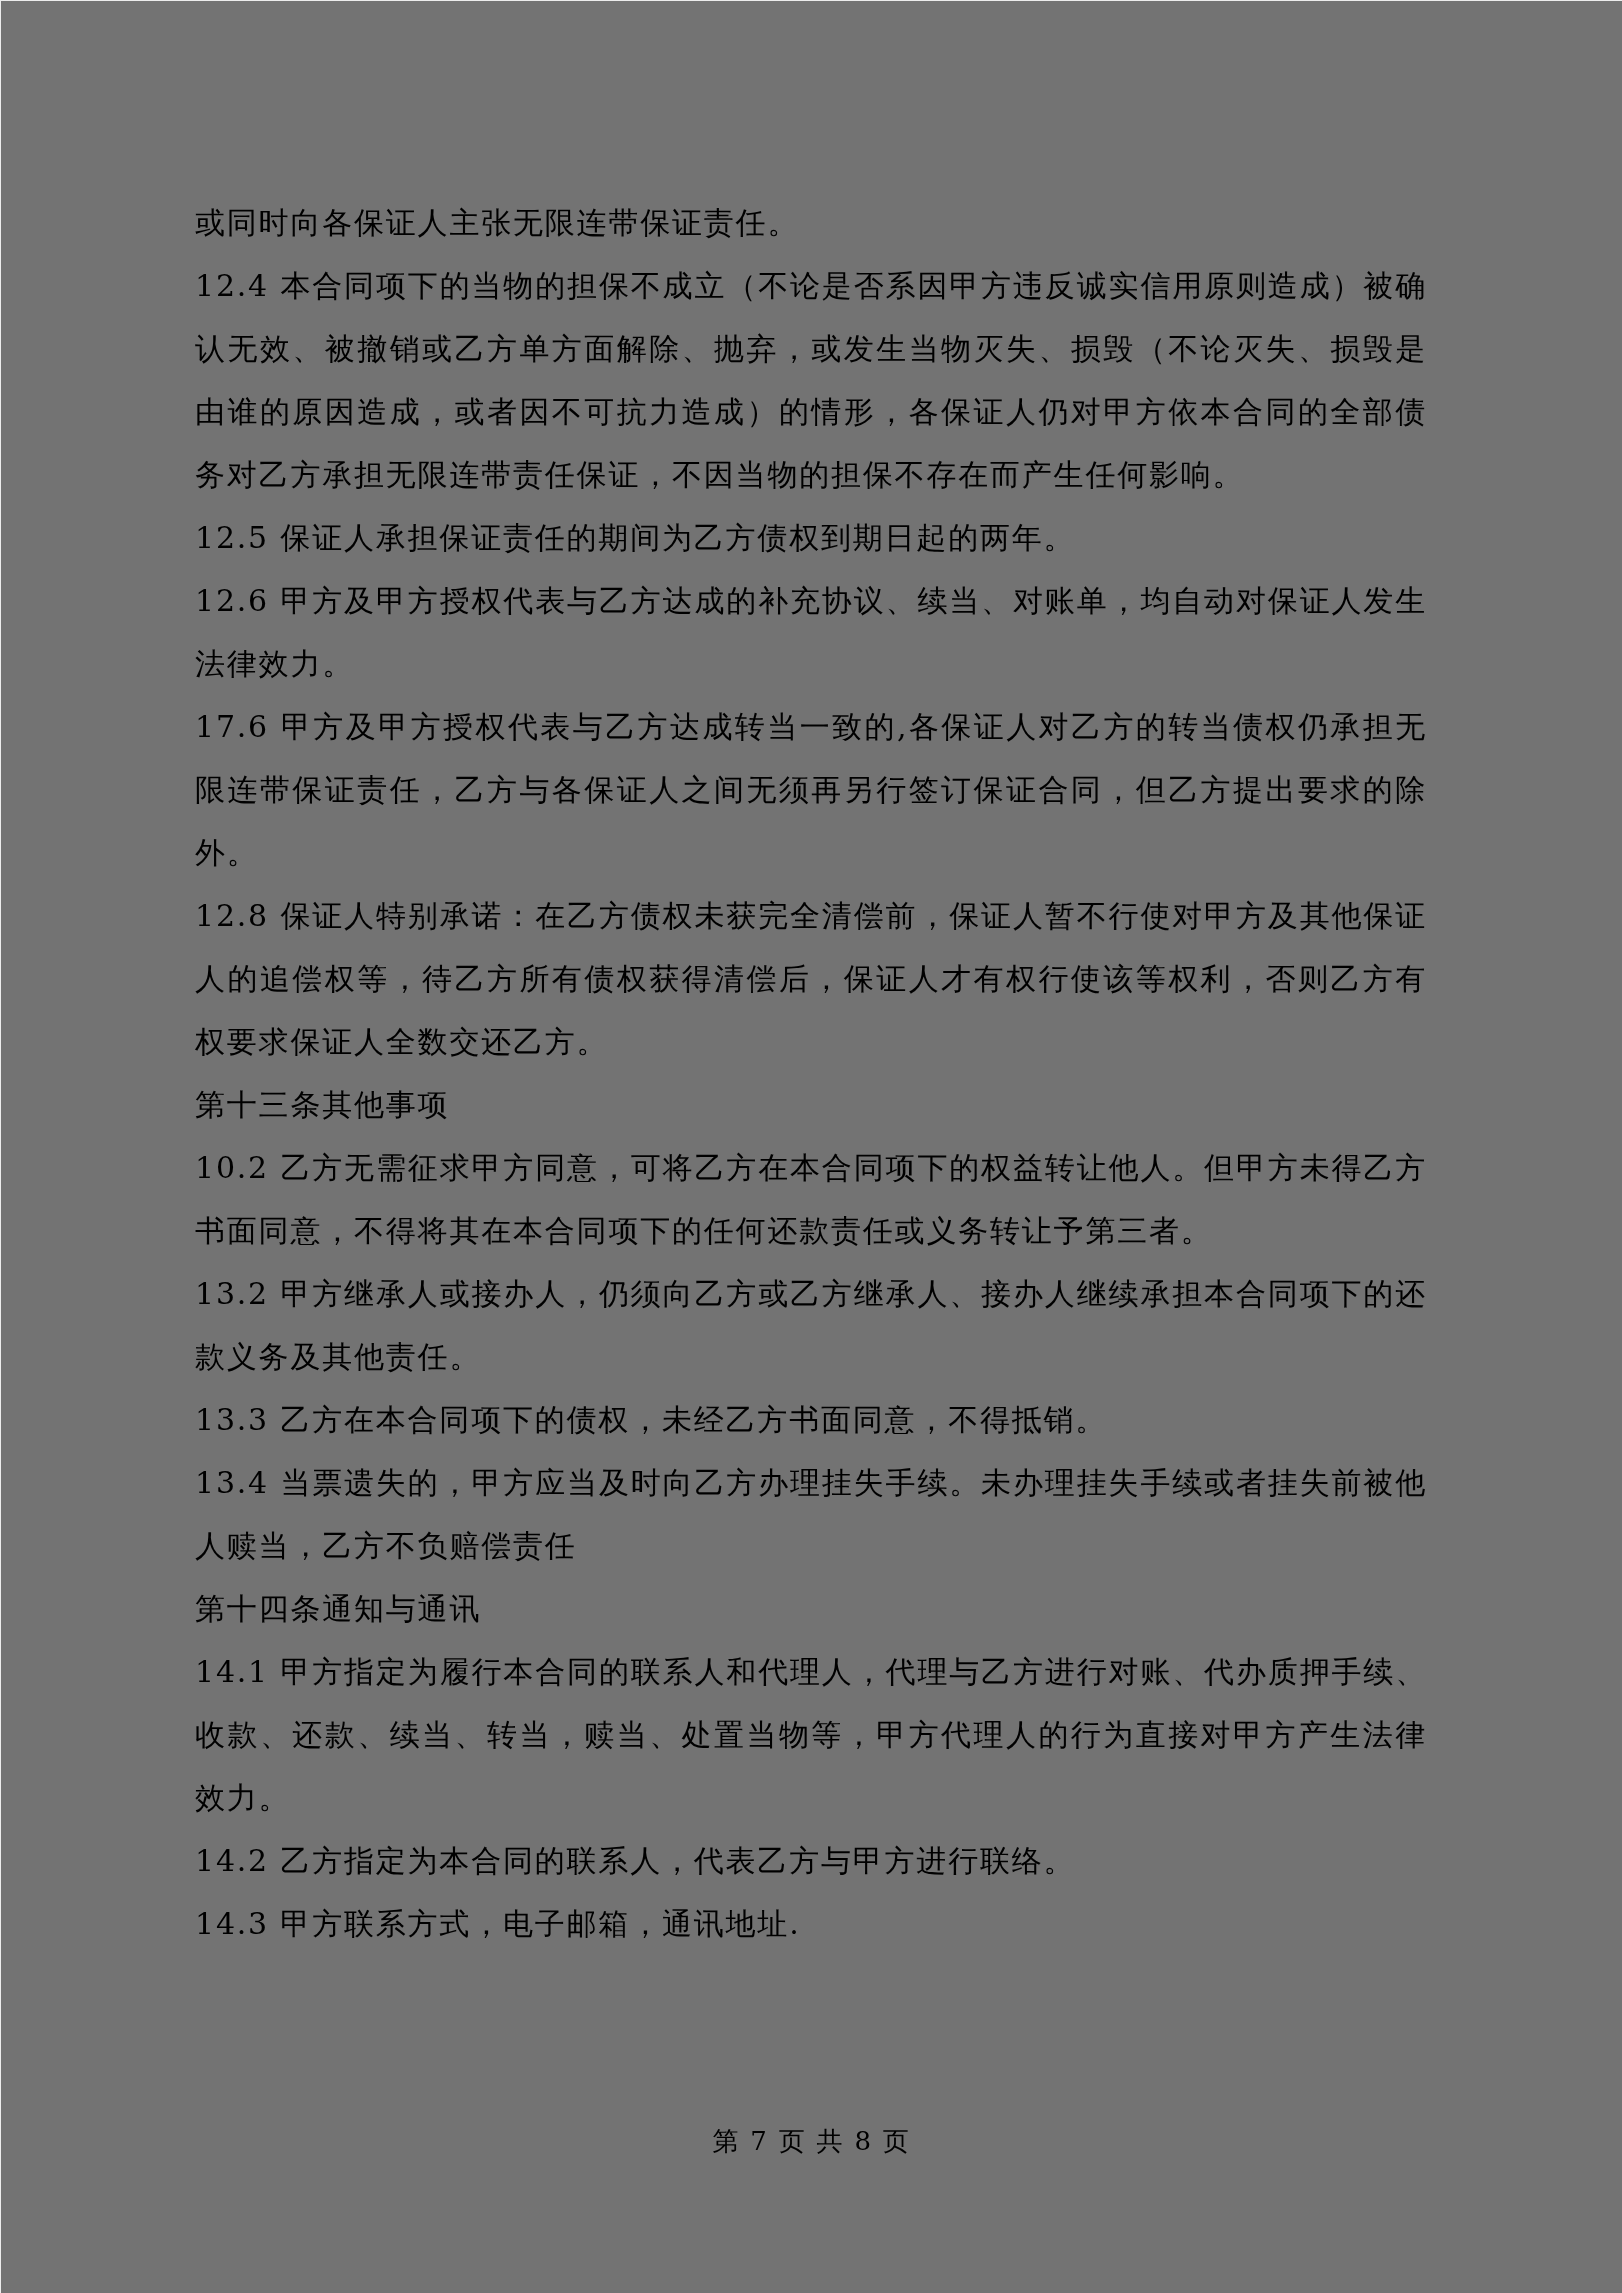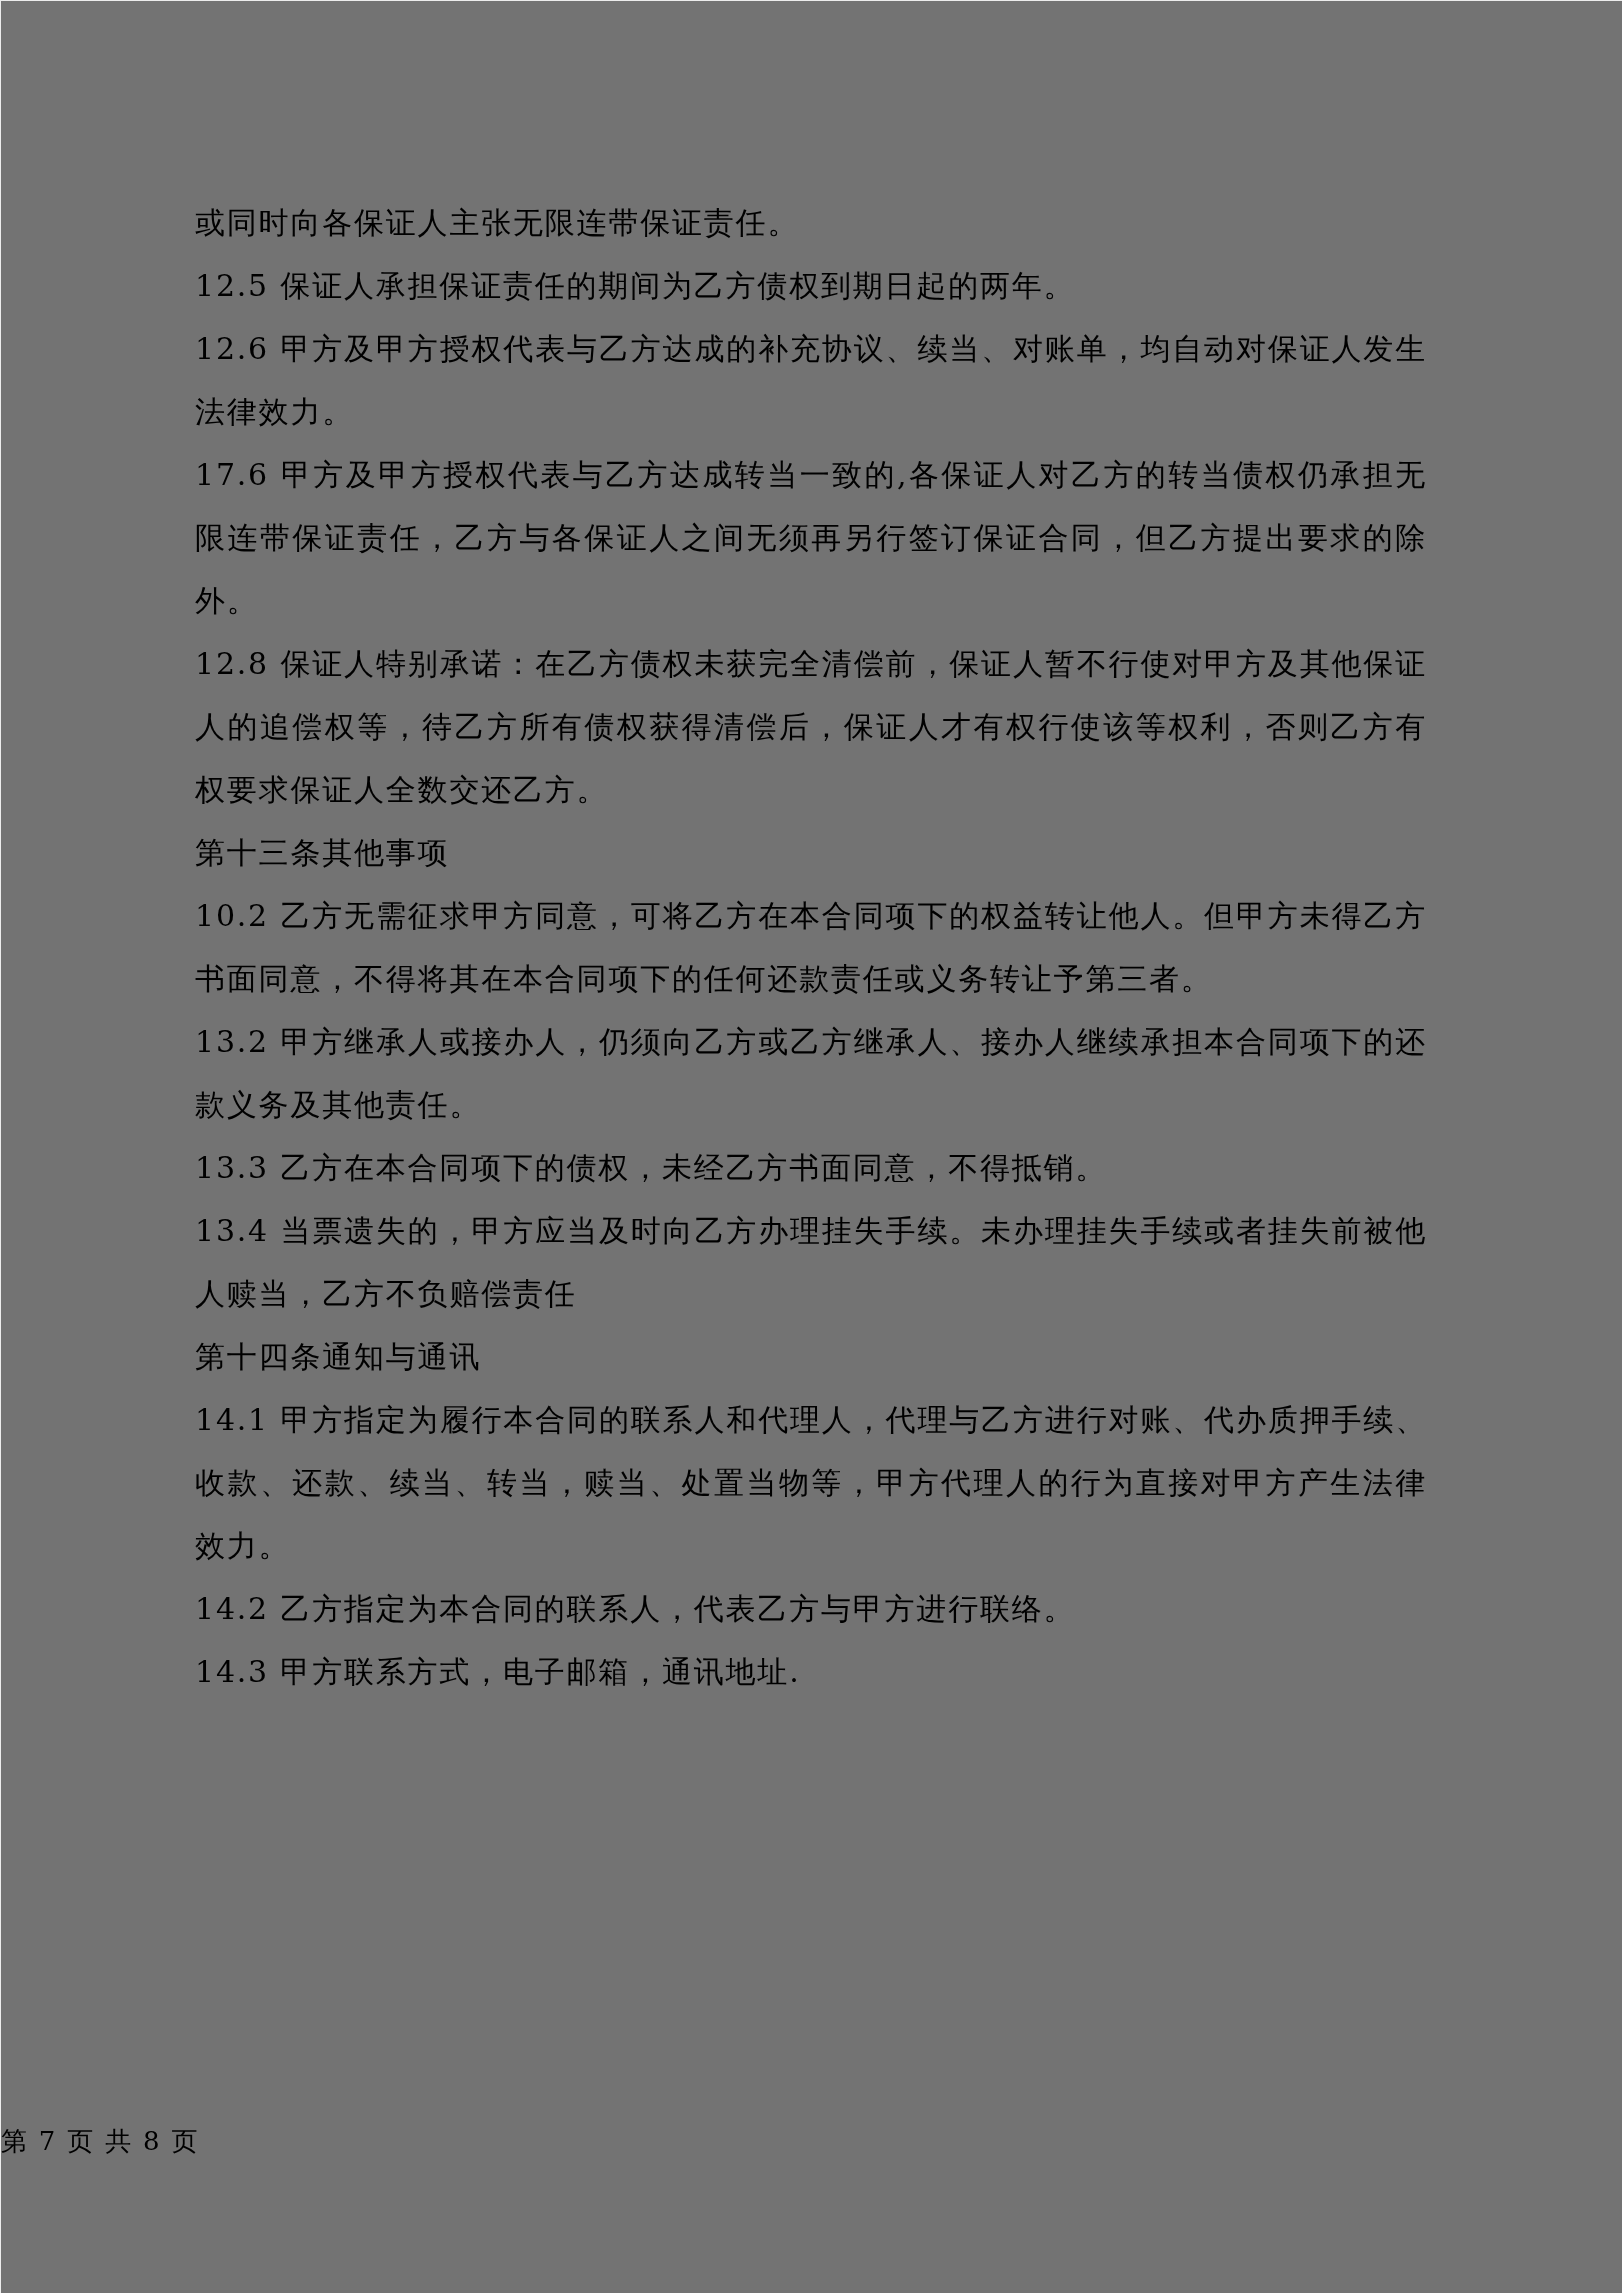--- a/index.html
+++ b/index.html
@@ -34,32 +34,34 @@
     text-align: justify;
     text-justify: inter-character;
     word-break: break-all;
     color: #000000;
   }
   .footer {
     position: absolute;
     left: 0;
     right: 0;
     top: 2122px;
+    text-align: center;
     font-size: 26px;
     line-height: 36px;
     letter-spacing: 1.8px;
     color: #000000;
   }
 </style>
 </head>
 <body>
 
 <div class="page">
   <div class="content">
     <p>或同时向各保证人主张无限连带保证责任。</p>
+    <p>12.4 本合同项下的当物的担保不成立（不论是否系因甲方违反诚实信用原则造成）被确认无效、被撤销或乙方单方面解除、抛弃，或发生当物灭失、损毁（不论灭失、损毁是由谁的原因造成，或者因不可抗力造成）的情形，各保证人仍对甲方依本合同的全部债务对乙方承担无限连带责任保证，不因当物的担保不存在而产生任何影响。</p>
     <p>12.5 保证人承担保证责任的期间为乙方债权到期日起的两年。</p>
     <p>12.6 甲方及甲方授权代表与乙方达成的补充协议、续当、对账单，均自动对保证人发生法律效力。</p>
     <p>17.6 甲方及甲方授权代表与乙方达成转当一致的,各保证人对乙方的转当债权仍承担无限连带保证责任，乙方与各保证人之间无须再另行签订保证合同，但乙方提出要求的除外。</p>
     <p>12.8 保证人特别承诺：在乙方债权未获完全清偿前，保证人暂不行使对甲方及其他保证人的追偿权等，待乙方所有债权获得清偿后，保证人才有权行使该等权利，否则乙方有权要求保证人全数交还乙方。</p>
     <p>第十三条其他事项</p>
     <p>10.2 乙方无需征求甲方同意，可将乙方在本合同项下的权益转让他人。但甲方未得乙方书面同意，不得将其在本合同项下的任何还款责任或义务转让予第三者。</p>
     <p>13.2 甲方继承人或接办人，仍须向乙方或乙方继承人、接办人继续承担本合同项下的还款义务及其他责任。</p>
     <p>13.3 乙方在本合同项下的债权，未经乙方书面同意，不得抵销。</p>
     <p>13.4 当票遗失的，甲方应当及时向乙方办理挂失手续。未办理挂失手续或者挂失前被他人赎当，乙方不负赔偿责任</p>
     <p>第十四条通知与通讯</p>

